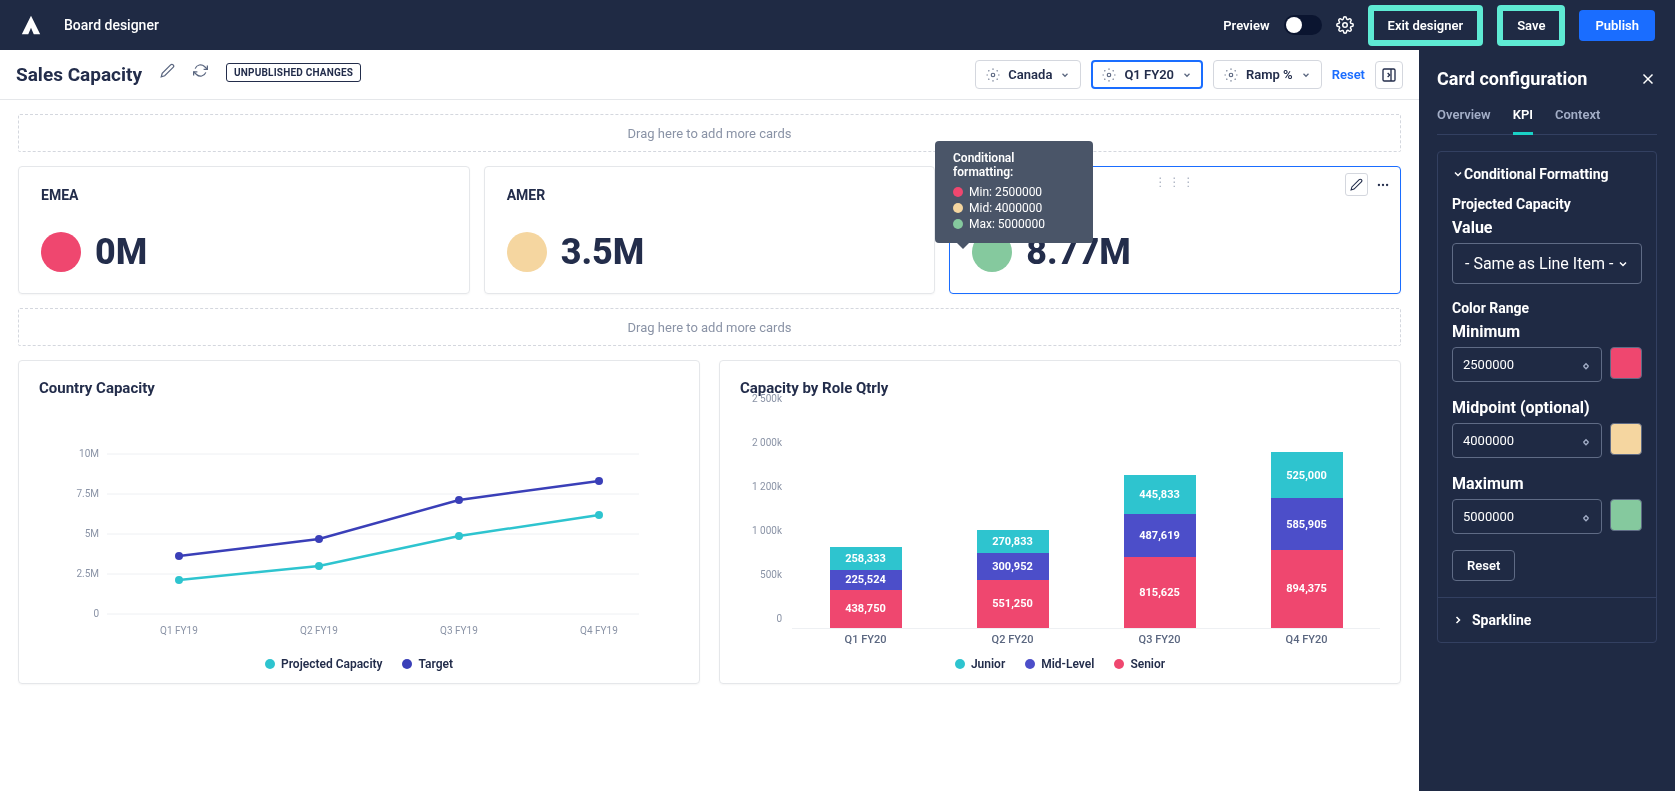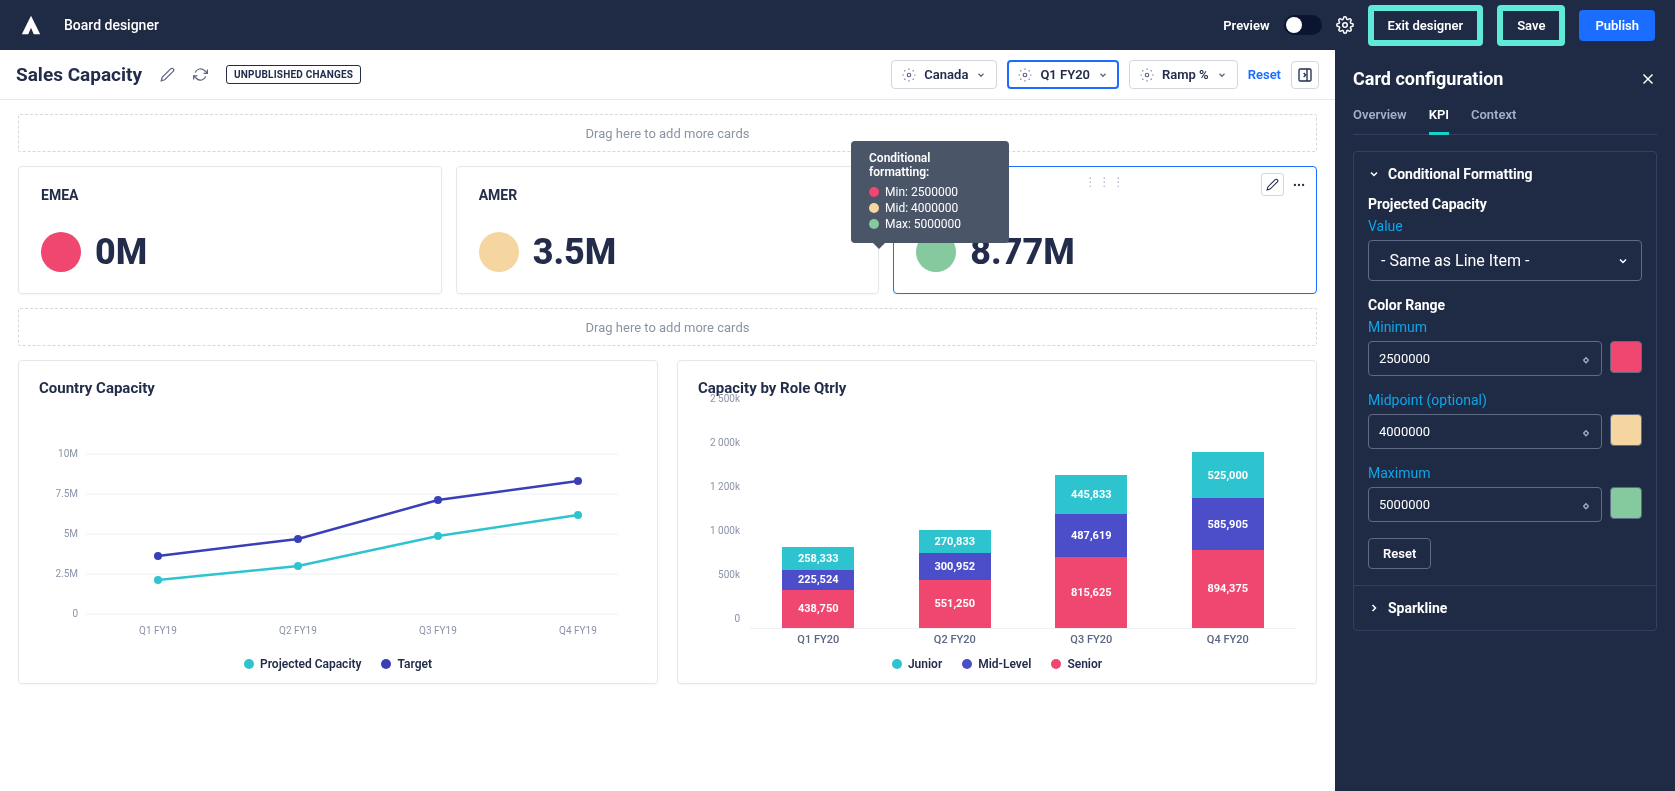--- a/index.html
+++ b/index.html
@@ -13,25 +13,25 @@
 .top-header-right { display: flex; align-items: center; gap: 14px; }
 .toggle { width: 38px; height: 20px; background: #0b1530; border-radius: 10px; position: relative; }
 .toggle::after { content: ""; position: absolute; left: 2px; top: 2px; width: 16px; height: 16px; background: #fff; border-radius: 50%; }
 .gear-btn { background: none; border: none; color: #fff; cursor: pointer; display: flex; }
 .btn-outline { background: none; border: 6px solid #5eead4; color: #fff; padding: 7px 14px; border-radius: 4px; font-size: 13px; font-weight: 600; cursor: pointer; }
 .btn-primary { background: #1a6dff; border: none; color: #fff; padding: 8px 16px; border-radius: 4px; font-size: 13px; font-weight: 600; cursor: pointer; }
 
 
 .main { display: flex; height: calc(100% - 50px); }
 .content { flex: 1; overflow: auto; }
-.config-panel { width: 340px; background: #1f2a44; color: #fff; padding: 18px 18px 18px 18px; overflow-y: auto; }
+.config-panel { width: 256px; background: #1f2a44; color: #fff; padding: 18px 18px 18px 18px; overflow-y: auto; }
 
 
 .sub-header { height: 50px; border-bottom: 1px solid #e5e7ea; display: flex; align-items: center; justify-content: space-between; padding: 0 16px; }
-.sub-left { display: flex; align-items: center; gap: 18px; }
+.sub-left { display: flex; align-items: flex-start; gap: 18px; }
 .board-title { font-size: 19px; font-weight: 700; color: #232d4b; }
 .icon-btn { background: none; border: none; cursor: pointer; display: inline-flex; color: #5b6780; }
 .badge-pill { border: 1px solid #232d4b; font-size: 10px; font-weight: 700; padding: 3px 7px; border-radius: 3px; letter-spacing: 0.2px; }
 .sub-right { display: flex; align-items: center; gap: 10px; }
 .dropdown-btn { display: flex; align-items: center; gap: 8px; border: 1px solid #d4d7de; border-radius: 4px; padding: 6px 10px; font-size: 13px; cursor: pointer; background: #fff; color: #232d4b; font-weight: 600; }
 .dropdown-btn.active { border: 2px solid #1a6dff; padding: 5px 9px; }
 .link-reset { color: #1a6dff; font-size: 13px; font-weight: 600; cursor: pointer; }
 
 
 .canvas { padding: 14px 18px; background: #fff; }
@@ -83,23 +83,23 @@
 .bar-x-axis { position: absolute; left: 52px; right: 0; bottom: 0; height: 16px; display: flex; justify-content: space-around; }
 .bar-x-label { font-size: 11px; color: #5b6780; width: 72px; text-align: center; font-weight: 500; }
 
 
 .config-title-row { display: flex; justify-content: space-between; align-items: center; margin-bottom: 18px; }
 .config-title { font-size: 18px; font-weight: 700; }
 .panel-tabs { display: flex; gap: 22px; border-bottom: 1px solid #334061; margin-bottom: 16px; }
 .panel-tab { padding-bottom: 10px; font-size: 13px; font-weight: 600; color: #a3aec7; cursor: pointer; }
 .panel-tab.active { color: #fff; border-bottom: 3px solid #1ad1c6; margin-bottom: -1px; }
 .section-box { border: 1px solid #334061; border-radius: 4px; padding: 14px; }
-.section-header { display: flex; align-items: center; gap: 8px; font-size: 14px; font-weight: 700; margin-bottom: 14px; cursor: pointer; }
+.section-header { display: flex; align-items: center; font-size: 14px; font-weight: 700; margin-bottom: 14px; cursor: pointer; }
 .field-label { font-size: 14px; font-weight: 700; margin-bottom: 6px; }
-.field-sublabel { font-size: 14px; color: #0ea5e9; margin-bottom: 6px; }
+.field-sublabel { font-size: 16px; color: #ffffff; margin-bottom: 6px; font-weight: bold; }
 .field-select { border: 1px solid #5f6b85; background: none; color: #fff; border-radius: 4px; padding: 10px 12px; display: flex; justify-content: space-between; align-items: center; font-size: 16px; cursor: pointer; margin-bottom: 16px; }
 .field-input-row { display: flex; gap: 8px; margin-bottom: 16px; }
 .field-input { flex: 1; border: 1px solid #5f6b85; background: none; color: #fff; border-radius: 4px; padding: 9px 10px; font-size: 13px; display: flex; justify-content: space-between; align-items: center; }
 .color-swatch { width: 32px; height: 32px; border: 1px solid #5f6b85; border-radius: 4px; }
 .swatch-red { background: #ef476f; }
 .swatch-yellow { background: #f5d6a0; }
 .swatch-green { background: #85c99e; }
 .reset-btn { border: 1px solid #5f6b85; background: none; color: #fff; padding: 7px 14px; border-radius: 4px; font-size: 13px; font-weight: 600; cursor: pointer; margin-bottom: 16px; }
 .section-divider { border-top: 1px solid #334061; margin: 0 -14px 14px -14px; }
 .section-header-secondary { display: flex; align-items: center; gap: 8px; font-size: 14px; font-weight: 700; cursor: pointer; }

